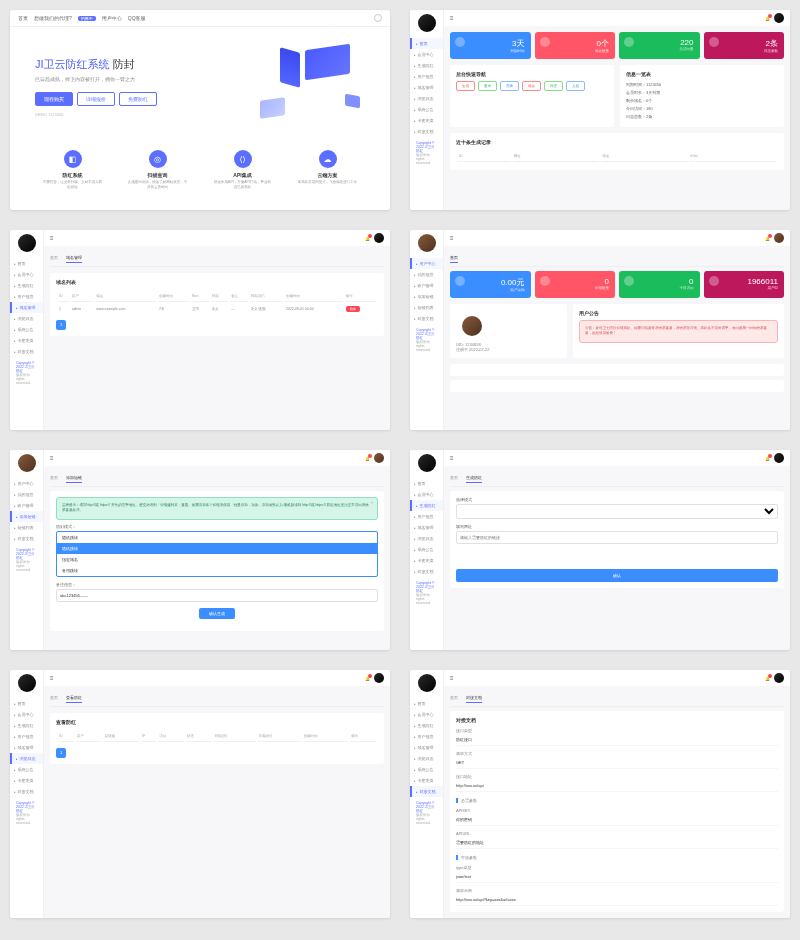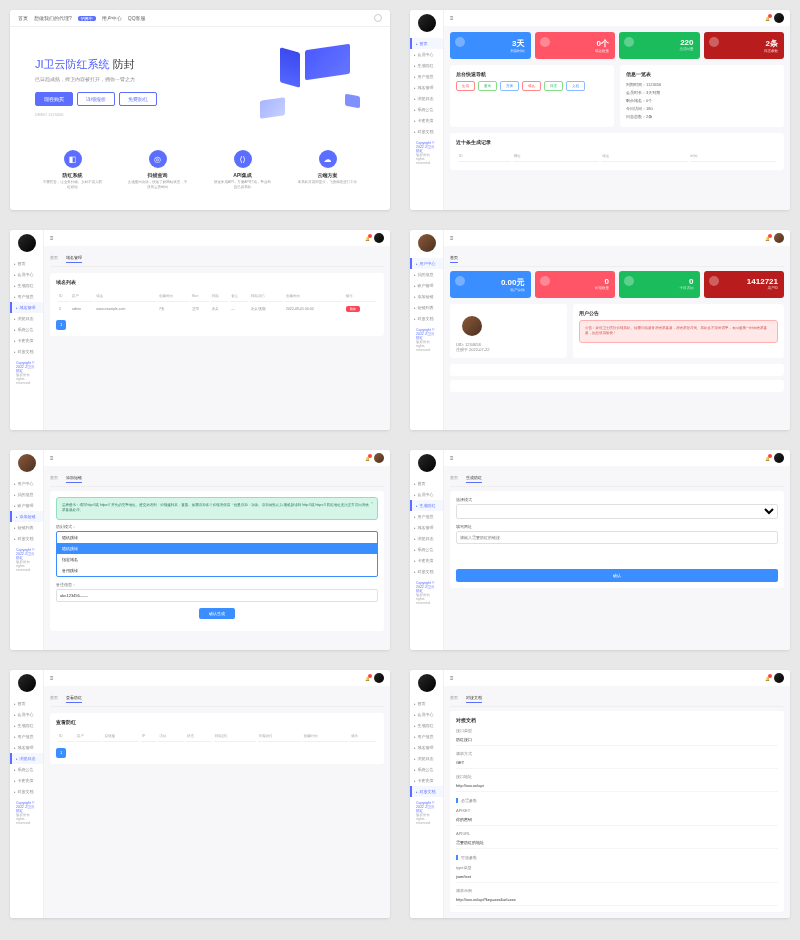--- a/index.html
+++ b/index.html
@@ -41,26 +41,26 @@
 .topbar{display:flex;align-items:center;padding:3px 6px;background:#fff;font-size:4px;gap:4px;margin:-6px -6px 6px}
 .topbar .menu{font-size:6px;color:#666}
 .topbar-r{margin-left:auto;display:flex;gap:4px;align-items:center}
 .bell{position:relative}
 .bell::after{content:"";position:absolute;top:-2px;right:-2px;width:4px;height:4px;background:#ff4444;border-radius:50%}
 .tabs{display:flex;gap:8px;padding:3px 0;font-size:4px;color:#999;border-bottom:1px solid #eee;margin-bottom:4px}
 .tabs span.active{color:#333;border-bottom:1px solid #5b6eff;padding-bottom:2px}
 .stats{display:flex;gap:4px;margin-bottom:6px}
 .stat{flex:1;border-radius:3px;padding:6px;color:#fff;position:relative;min-height:24px}
 .stat-ico{position:absolute;left:5px;top:5px;width:10px;height:10px;background:rgba(255,255,255,0.3);border-radius:50%}
-.stat-n{font-size:8px;text-align:right;font-weight:700}
+.stat-n{font-size:8px;text-align:right;font-weight:400}
 .stat-l{font-size:3.5px;text-align:right;opacity:0.8}
 .blue{background:#3b8eff}
 .red{background:#ff5566}
 .green{background:#1abc5c}
-.purple{background:#b91c1c}
+.purple{background:#be185d}
 .cards-row{display:flex;gap:6px}
 .card{background:#fff;border-radius:3px;padding:6px;flex:1}
 .card-t{font-size:5px;font-weight:600;margin-bottom:4px}
 .qn-btns{display:flex;flex-wrap:wrap;gap:3px}
 .qn-btn{font-size:3.5px;padding:2px 5px;border:1px solid #ddd;border-radius:2px;color:#666}
 .qn-btn.r{border-color:#ff8888;color:#ff5555}
 .qn-btn.g{border-color:#88dd88;color:#1abc5c}
 .qn-btn.b{border-color:#88bbff;color:#3b8eff}
 .info-list{font-size:4px;color:#666;line-height:2}
 .tbl-card{background:#fff;border-radius:3px;padding:6px;margin-top:6px}
@@ -329,21 +329,21 @@
               <div class="stat-n">0</div>
               <div class="stat-l">短链数量</div>
             </div>
         <div class="stat green">
               <div class="stat-ico"></div>
               <div class="stat-n">0</div>
               <div class="stat-l">今日访问</div>
             </div>
         <div class="stat purple">
               <div class="stat-ico"></div>
-              <div class="stat-n">1412721</div>
+              <div class="stat-n">1966011</div>
               <div class="stat-l">用户ID</div>
             </div>
       </div>
       <div class="cards-row">
         <div class="card" style="flex:0 0 35%">
           <div class="profile">
                 <div class="profile-av"></div>
               </div>
           <div class="profile-txt">UID: 1234658</div>
           <div class="profile-txt">注册于 2022-07-22</div>

